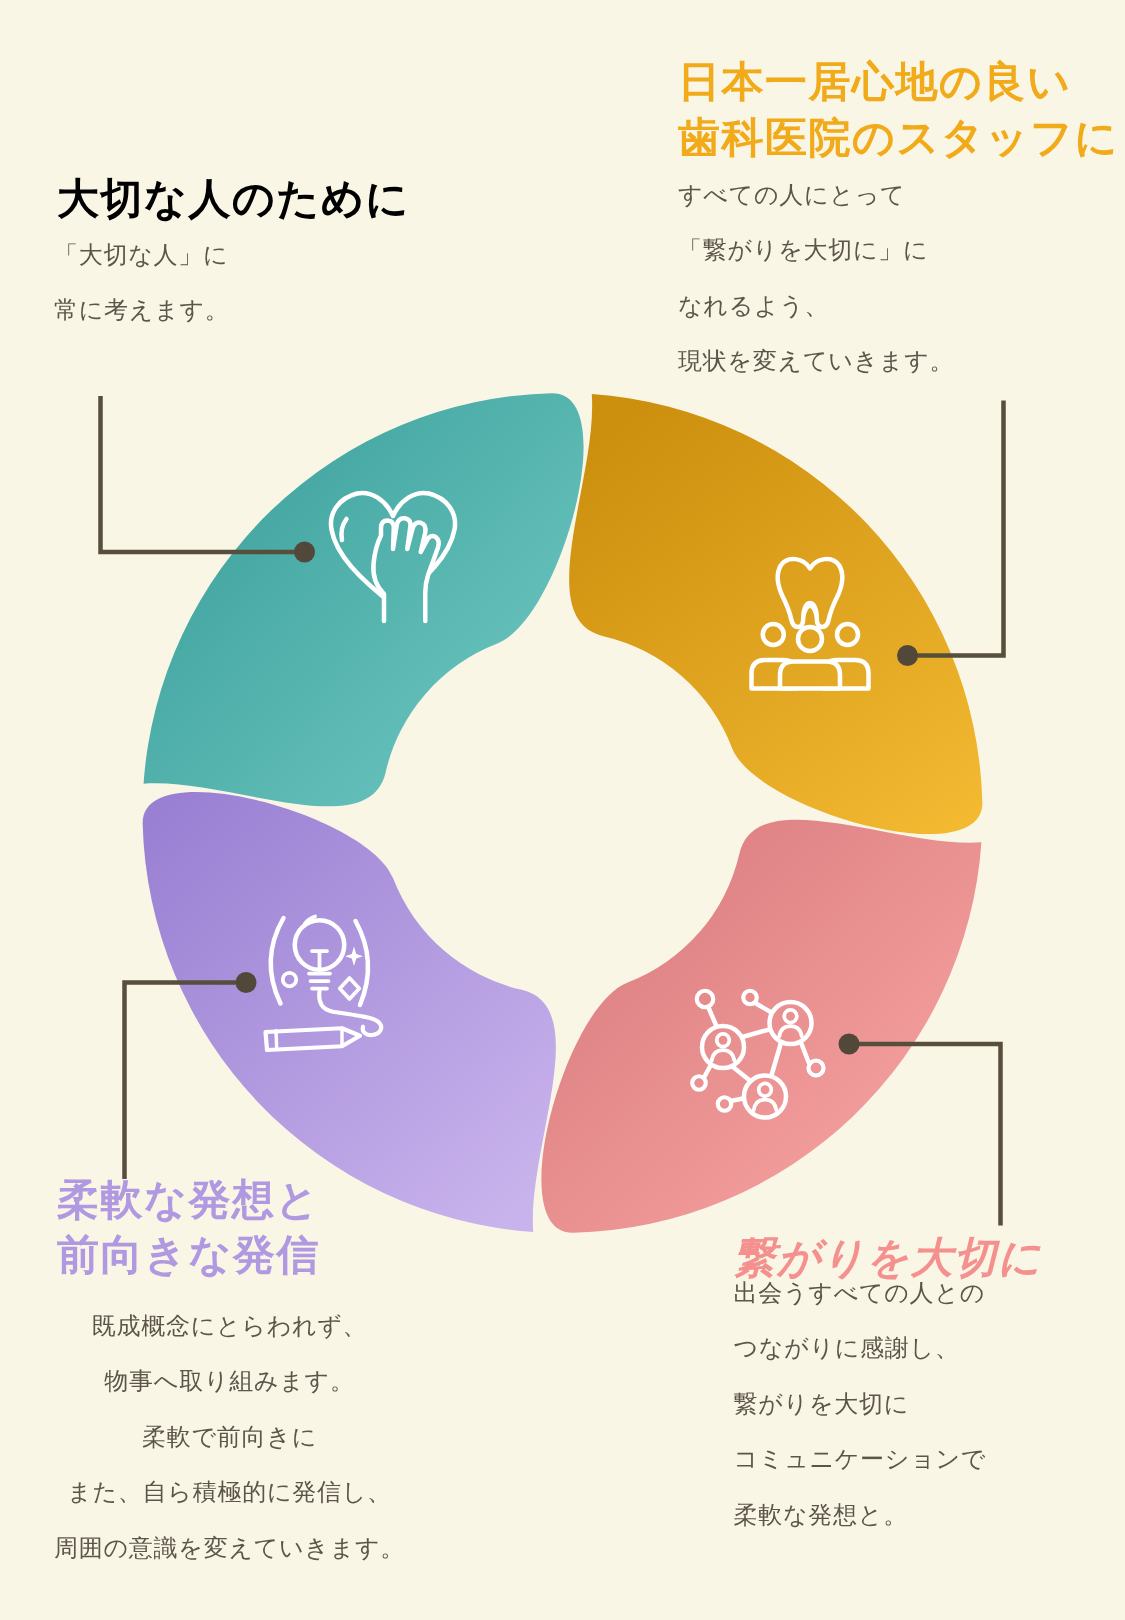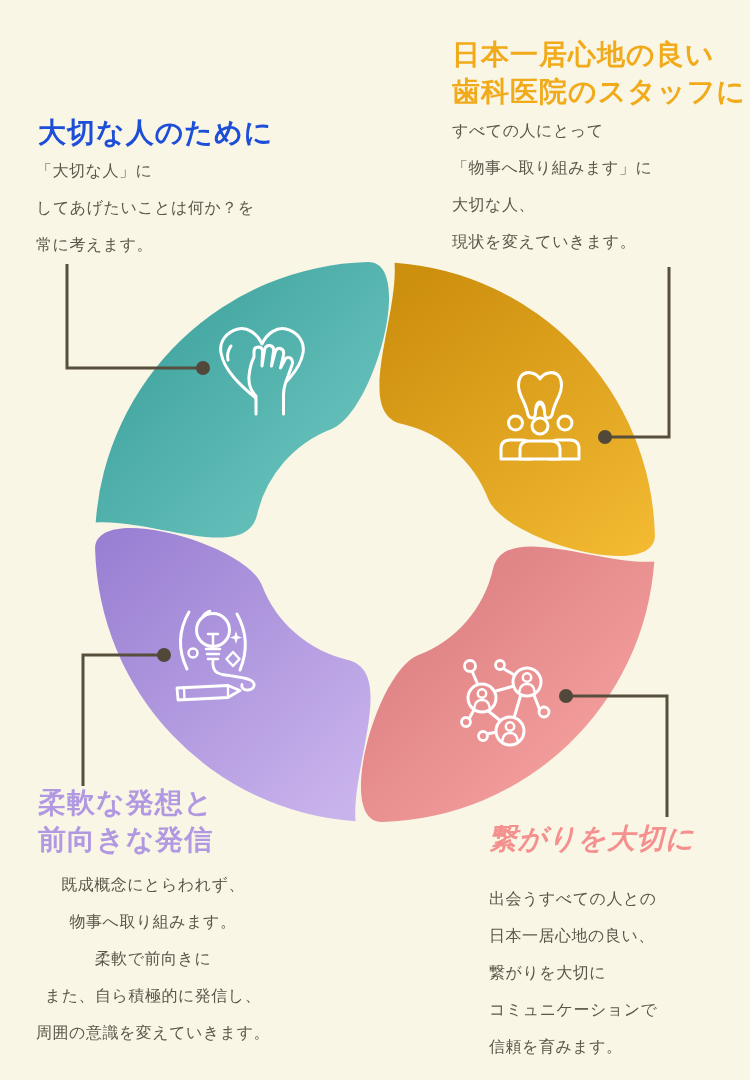--- a/index.html
+++ b/index.html
@@ -11,60 +11,59 @@
   .title{position:absolute;font-weight:bold;font-size:28px;line-height:37px;letter-spacing:1px;white-space:nowrap;}
   .body{position:absolute;font-size:16px;line-height:37px;color:#5c564a;letter-spacing:.5px;white-space:nowrap;}
   .diagram{position:absolute;left:0;top:0;}
 </style>
 </head>
 <body>
 
 <div class="stage">
 
   <div class="title" style="left:38px;top:114px;">
-    <div style="color: #1d4ed8;">大切な人のために</div>
+    <div style="color: #000000;">大切な人のために</div>
   </div>
   <div class="body" style="left:36px;top:152px;">
     <div>「大切な人」に</div>
-    <div>してあげたいことは何か？を</div>
     <div>常に考えます。</div>
   </div>
 
   <div class="title" style="left:452px;top:36px;">
     <div style="color: rgb(241, 170, 25);">日本一居心地の良い</div>
     <div style="color: rgb(241, 170, 25);">歯科医院のスタッフに</div>
   </div>
   <div class="body" style="left:452px;top:112px;">
     <div>すべての人にとって</div>
-    <div>「物事へ取り組みます」に</div>
-    <div>大切な人、</div>
+    <div>「繋がりを大切に」に</div>
+    <div>なれるよう、</div>
     <div>現状を変えていきます。</div>
   </div>
 
-  <div class="title" style="left:38px;top:784px;">
+  <div class="title" style="left:38px;top:784px;font-family:Liberation Mono, monospace;">
     <div style="color: rgb(177, 153, 225);">柔軟な発想と</div>
     <div style="color: rgb(177, 153, 225); text-align: right;">前向きな発信</div>
   </div>
   <div class="body" style="left:36px;top:866px;text-align:center;">
     <div>既成概念にとらわれず、</div>
     <div>物事へ取り組みます。</div>
     <div>柔軟で前向きに</div>
     <div>また、自ら積極的に発信し、</div>
     <div>周囲の意識を変えていきます。</div>
   </div>
 
   <div class="title" style="left:489px;top:820px;font-style:italic;">
     <div style="color: rgb(244, 144, 142);">繋がりを大切に</div>
   </div>
-  <div class="body" style="left:489px;top:880px;">
+  <div class="body" style="left:489px;top:844px;">
     <div>出会うすべての人との</div>
-    <div>日本一居心地の良い、</div>
+    <div>つながりに感謝し、</div>
     <div>繋がりを大切に</div>
     <div>コミュニケーションで</div>
-    <div>信頼を育みます。</div>
+    <div>柔軟な発想と。</div>
   </div>
 
   <svg class="diagram" width="750" height="1080" viewBox="0 0 750 1080">
     <defs>
       <linearGradient id="gt" gradientUnits="userSpaceOnUse" x1="130" y1="290" x2="380" y2="520">
         <stop offset="0" stop-color="#3da19c"></stop>
         <stop offset="1" stop-color="#70c8c2"></stop>
       </linearGradient>
       <linearGradient id="gy" gradientUnits="userSpaceOnUse" x1="430" y1="270" x2="640" y2="560">
         <stop offset="0" stop-color="#cd8f0e"></stop>

